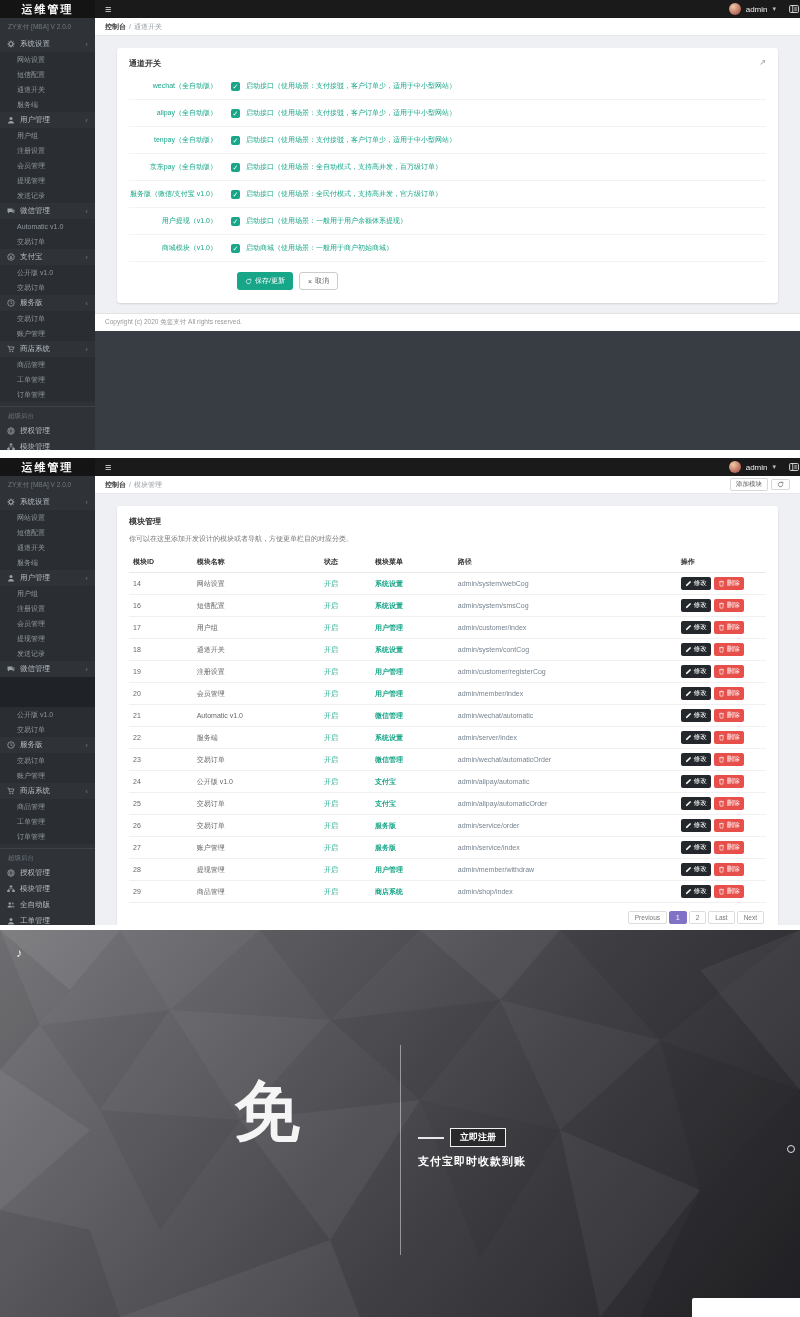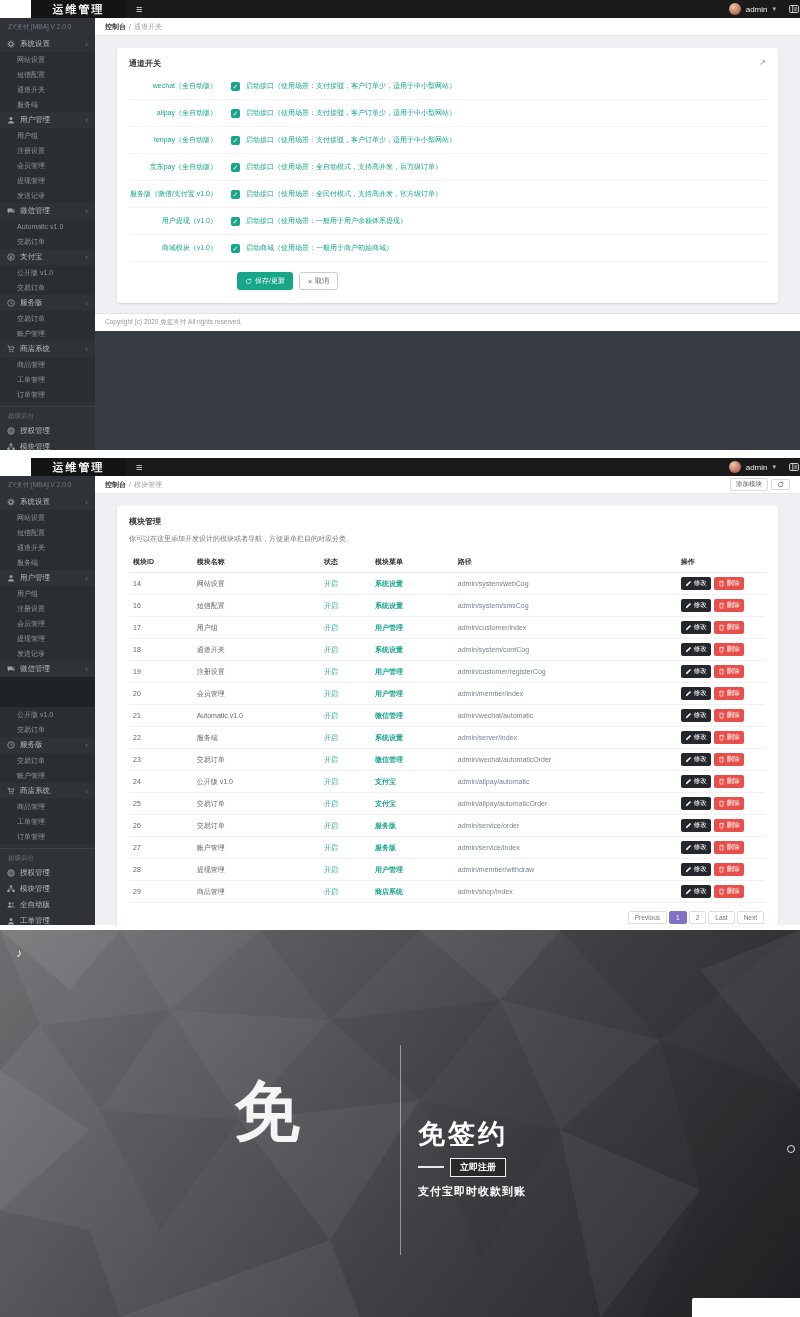--- a/index.html
+++ b/index.html
@@ -5,21 +5,21 @@
   html,body{margin:0;padding:0;background:#fff;}
   body{width:800px;font-family:"Liberation Sans","DejaVu Sans",sans-serif;-webkit-font-smoothing:antialiased;}
   .shot{position:relative;overflow:hidden;}
   #shot1{height:450px;}
   #shot2{height:467px;}
   #shot3{height:387px;background:linear-gradient(128deg,#78787c 0%,#5d5d62 28%,#404045 58%,#222226 100%);}
   .gap1{height:8px;background:#fff;}
   .gap2{height:5px;background:#fff;}
 
   
-  .nav{height:18px;background:#1a1a1a;display:flex;align-items:stretch;margin-left:31px;}
+  .nav{height:18px;background:#1a1a1a;display:flex;align-items:stretch;}
   .brand{width:95px;background:#141414;color:#fff;font-size:11px;font-weight:bold;display:flex;align-items:center;justify-content:center;letter-spacing:2px;flex-shrink:0;}
   .burger{color:#e8e8e8;font-size:11px;padding:0 10px;display:flex;align-items:center;cursor:pointer;}
   .nav-right{margin-left:auto;display:flex;align-items:center;gap:5px;padding-right:1px;color:#eee;font-size:8px;}
   .avatar{width:12px;height:12px;border-radius:50%;background:radial-gradient(circle at 35% 30%,#f3c9a6,#b3685a 70%,#5f3b3a);flex-shrink:0;}
   .caret-down{font-size:7px;color:#bbb;}
   .panel-ic{color:#ddd;display:flex;align-items:center;margin-left:8px;}
 
   
   .frame{display:flex;}
   #shot1 .frame{height:432px;}
@@ -837,21 +837,20 @@
     <polygon points="240,190 420,170 330,310" fill="#fff" opacity="0.05"></polygon>
     <polygon points="420,170 560,200 480,330" fill="#000" opacity="0.04"></polygon>
     <polygon points="560,200 700,260 600,387" fill="#fff" opacity="0.05"></polygon>
     <polygon points="700,260 800,160 800,387 640,387" fill="#000" opacity="0.07"></polygon>
     <polygon points="120,387 330,310 360,387" fill="#fff" opacity="0.06"></polygon>
   </svg>
   <div class="music">♪</div>
   <div class="hero-char">免</div>
   <div class="divider-v"></div>
   <div class="hero-right">
-    <div class="hero-title">免签约</div>
     <div class="cta-row">
       <span class="cta-dash"></span>
       <button class="btn-cta">立即注册</button>
     </div>
     <div class="tagline">支付宝即时收款到账</div>
   </div>
   <div class="slider-dot"></div>
   <div class="chat-sliver"></div>
 </div>
 

